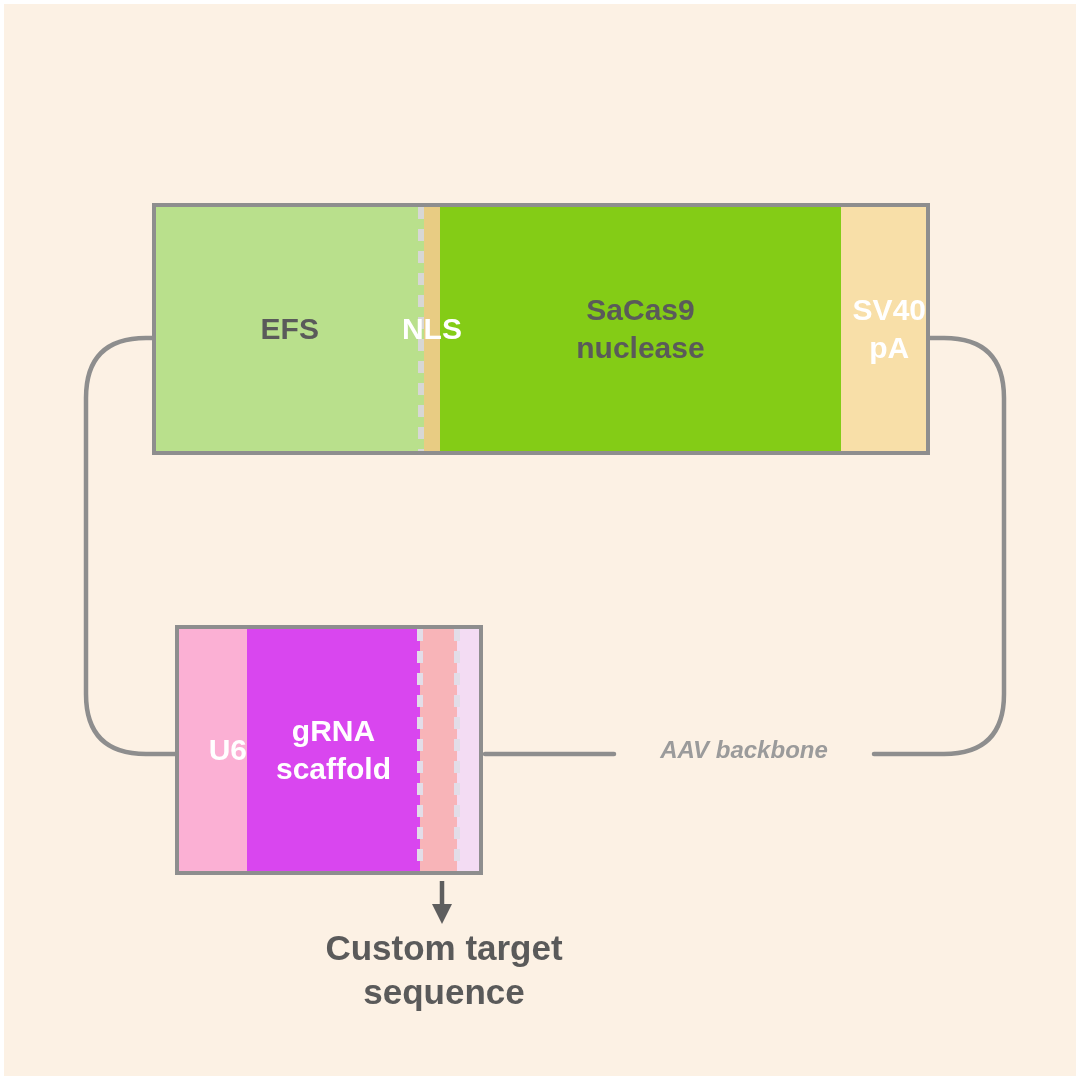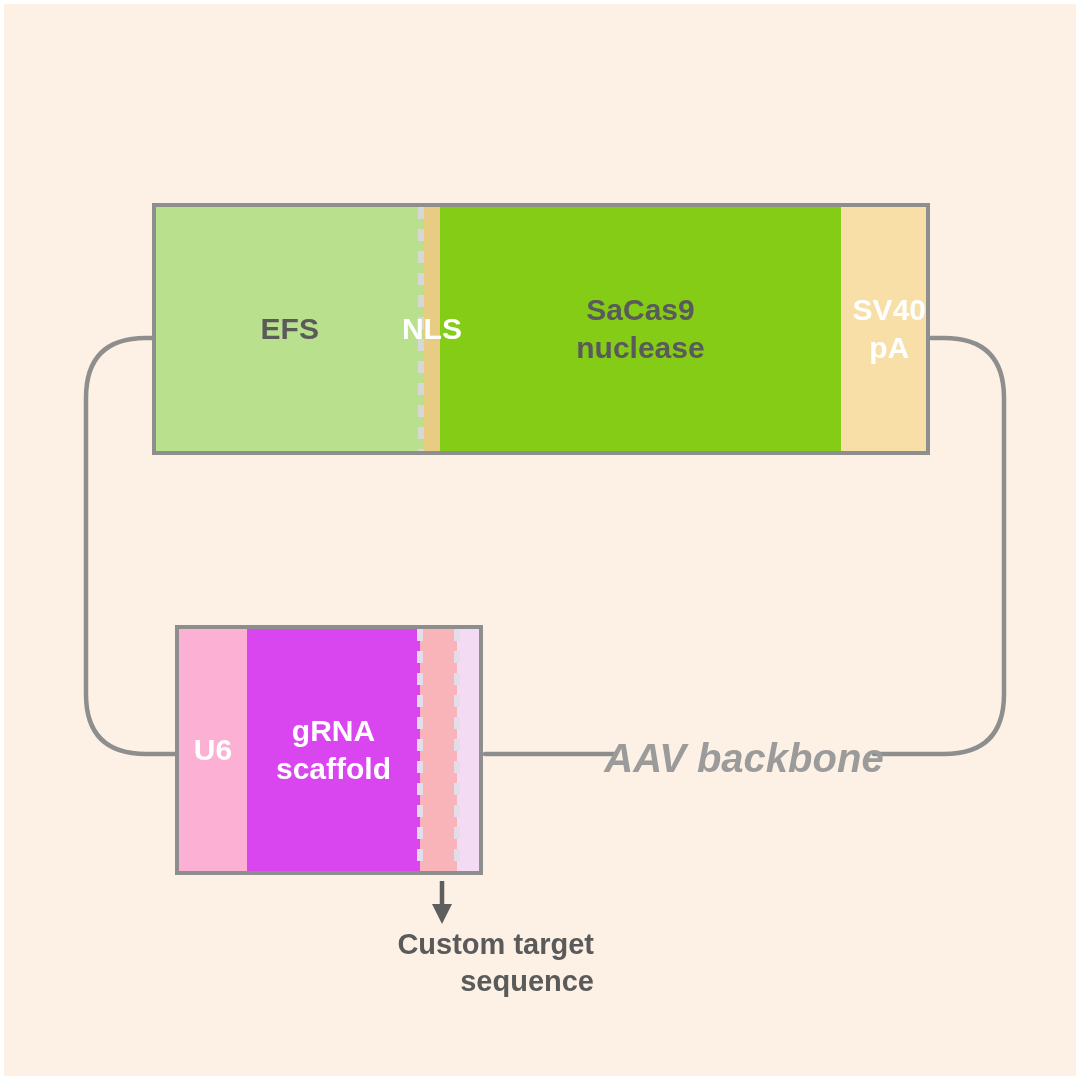--- a/index.html
+++ b/index.html
@@ -76,29 +76,29 @@
   .sep-t1  { left: 238px; }
   .sep-t2  { left: 275px; }
 
   .aav-label {
     position: absolute;
     left: 600px; top: 732px;
     width: 280px;
     text-align: center;
     font-weight: bold;
     font-style: italic;
-    font-size: 40px;
+    font-size: 24px;
   }
   .target-label {
     position: absolute;
     left: 290px; top: 922px;
     width: 300px;
-    text-align: right;
+    text-align: center;
     font-weight: bold;
-    font-size: 29px;
+    font-size: 35px;
     line-height: 1.26;
     white-space: pre-line;
   }
 </style>
 </head>
 <body>
 
 <div class="canvas" style="background-color: rgb(252, 241, 228);">
 
   <svg class="overlay" viewBox="0 0 1080 1080">
@@ -121,21 +121,21 @@
 nuclease</span>
     </div>
     <div class="segment seg-sv40" style="background-color: rgb(248, 223, 168); color: rgb(255, 255, 255); padding-left: 12px;">
       <span class="seg-label">SV40
 pA</span>
     </div>
     <div class="dash-sep sep-nls" style="--dash-color: #D7D7D5;"></div>
   </div>
 
   <div class="construct bottom-construct" style="border-color: rgb(142, 142, 142);">
-    <div class="segment seg-u6" style="background-color: rgb(251, 176, 212); color: rgb(255, 255, 255);">
+    <div class="segment seg-u6" style="background-color: rgb(251, 176, 212); color: rgb(255, 255, 255); justify-content: flex-end;">
       <span class="seg-label">U6</span>
     </div>
     <div class="segment seg-grna" style="background-color: #d946ef; color: rgb(255, 255, 255);">
       <span class="seg-label">gRNA
 scaffold</span>
     </div>
     <div class="segment seg-target" style="background-color: rgb(248, 180, 184); color: rgb(255, 255, 255);">
       <span class="seg-label"></span>
     </div>
     <div class="segment seg-tail" style="background-color: rgb(243, 220, 243); color: rgb(255, 255, 255);">

